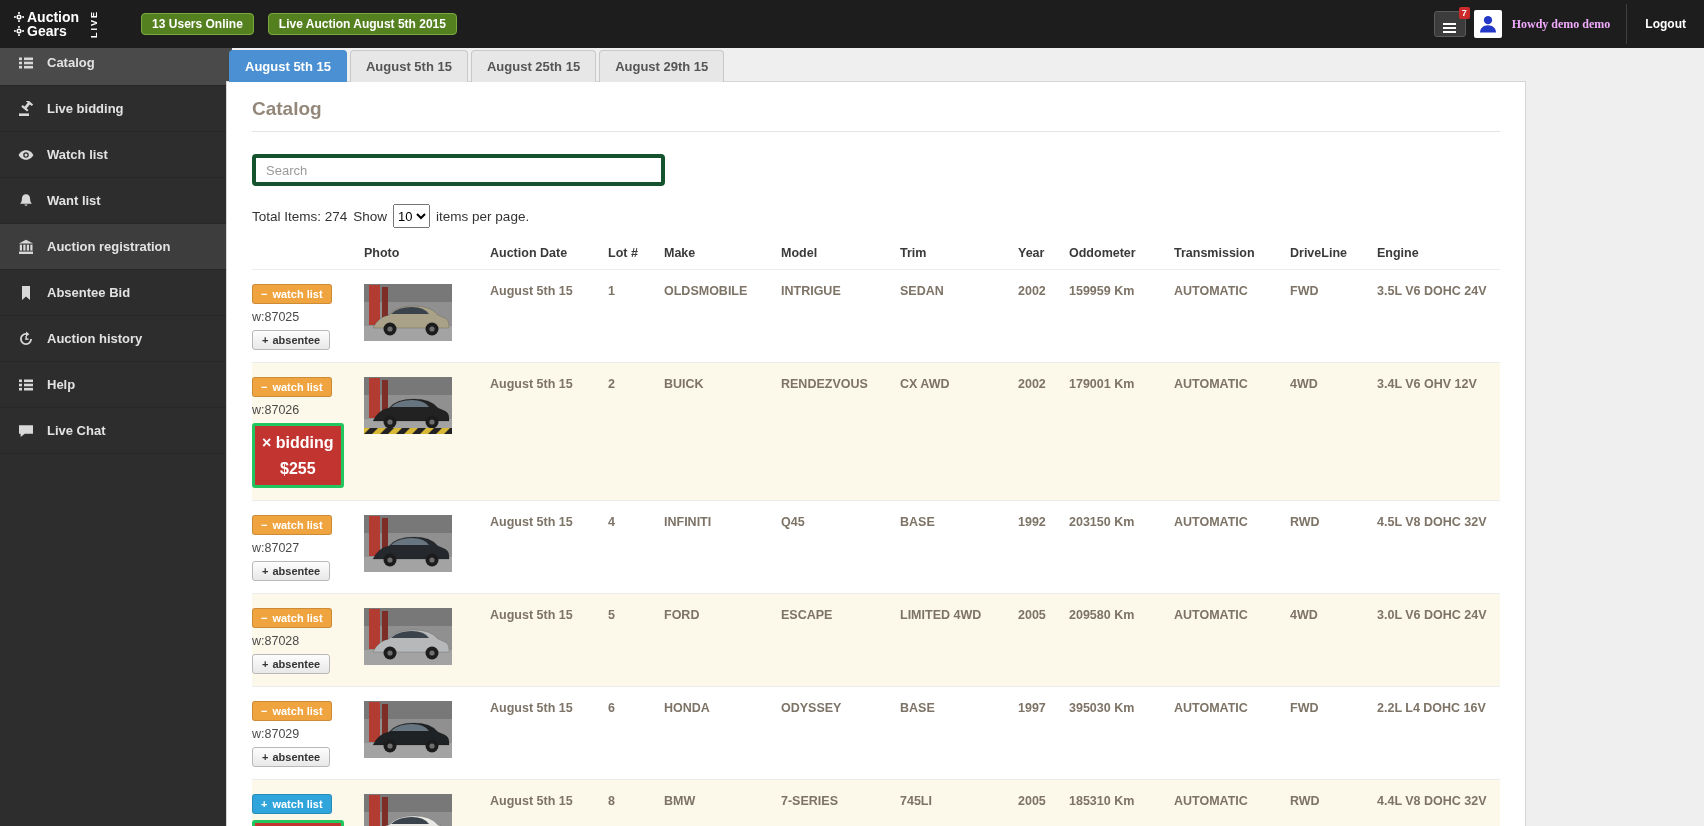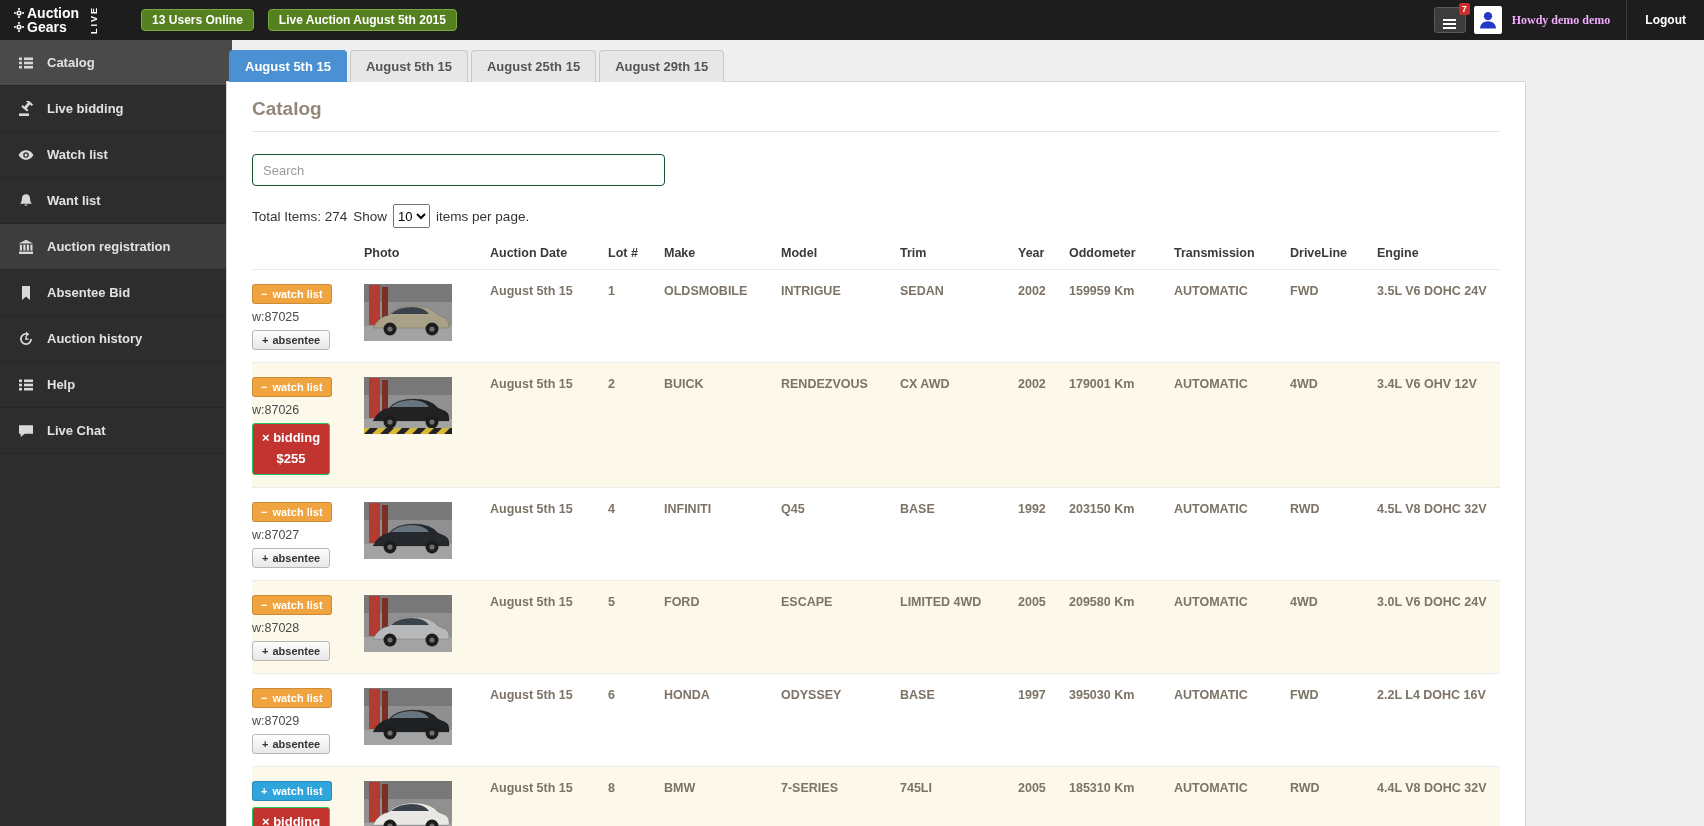--- a/index.html
+++ b/index.html
@@ -1,21 +1,21 @@
 <!DOCTYPE html>
 <html style="--topbar-bg: #1d1d1d; --sidebar-bg: #2d2d2d; --accent-blue: #4a90d2; --badge-green: #55801f; --watch-orange: #f0a43f; --watch-blue: #30a5dc; --bidding-red: #c23430; --title-brown: #93877a; --cell-text: #7d7366;"><head>
 <meta charset="utf-8">
 <style>
   * { margin:0; padding:0; box-sizing:border-box; }
   html,body { width:1704px; height:826px; overflow:hidden; }
   body { font-family:"Liberation Sans", sans-serif; background:#efefef; position:relative; }
   button { font-family:inherit; }
 
   
-  .topbar { position:absolute; top:0; left:0; width:1704px; height:40px;
+  .topbar { position:absolute; top:0; left:0; width:1704px; height:48px;
     background:var(--topbar-bg,#1d1d1d); display:flex; align-items:center; z-index:10; }
   .logo { display:flex; align-items:center; padding-left:14px; gap:8px; cursor:pointer; }
   .logo-words { display:flex; flex-direction:column; line-height:1.02; }
   .logo-word { display:flex; align-items:center; gap:3px; color:#fff; font-size:14px; font-weight:bold; }
   .logo-word svg { width:10px; height:10px; fill:#fff; }
   .logo-live { writing-mode:vertical-rl; transform:rotate(180deg); font-size:9px; font-weight:bold;
     letter-spacing:2px; color:#fff; margin-left:2px; }
   .tb-badge { background:var(--badge-green,#55801f); border:1px solid #7aa93f; color:#fff;
     font-size:12px; font-weight:bold; padding:3px 10px; border-radius:4px; white-space:nowrap; }
   .tb-badge.first { margin-left:42px; }
@@ -45,21 +45,21 @@
   
   .content { position:absolute; left:218px; top:40px; width:1472px; height:786px; padding:10px 0 0 8px; }
   .tabs { display:flex; gap:3px; margin-left:3px; position:relative; z-index:2; }
   .tab { padding:8px 15px; font-size:13px; font-weight:bold; color:#555; background:#e7e7e7;
     border:1px solid #c8c8c8; border-bottom:none; border-radius:4px 4px 0 0; cursor:pointer; }
   .tab.active { background:var(--accent-blue,#4a90d2); color:#fff; border-color:var(--accent-blue,#4a90d2); }
   .panel { width:1300px; min-height:760px; background:#fff; border:1px solid #d5d5d5;
     margin-top:-1px; padding:16px 25px 30px; }
   .panel-title { font-size:19px; font-weight:bold; color:var(--title-brown,#93877a);
     padding-bottom:11px; border-bottom:1px solid #e5e5e5; }
-  .search-input { margin-top:22px; width:413px; height:32px; border:1px solid #14532d; border-radius:4px;
+  .search-input { margin-top:22px; width:413px; height:32px; border:4px solid #14532d; border-radius:4px;
     padding:0 10px; font-size:13px; color:#333; font-family:inherit; }
   .search-input::placeholder { color:#9a9a9a; }
   .meta-row { margin-top:18px; display:flex; align-items:center; gap:6px; font-size:13.5px; color:#333; }
   .pp-select { height:24px; font-size:13px; font-family:inherit; }
 
   
   table { width:100%; border-collapse:collapse; table-layout:fixed; margin-top:8px; }
   th { text-align:left; font-size:12.5px; color:#3a3a3a; font-weight:bold; padding:10px 6px 9px 0;margin-left:41px; }
   td { padding:14px 6px 12px 0; font-size:12.5px; font-weight:bold; color:var(--cell-text,#7d7366);
     vertical-align:top; border-top:1px solid #ececec; }
@@ -69,22 +69,22 @@
 
   .actions-stack { display:flex; flex-direction:column; align-items:flex-start; gap:6px; }
   .btn-watch { display:inline-flex; align-items:center; gap:5px; font-size:11px; font-weight:bold;
     color:#fff; padding:3px 8px; border-radius:3px; border:1px solid rgba(0,0,0,.15); cursor:pointer; }
   .btn-watch.remove { background:var(--watch-orange,#f0a43f); }
   .btn-watch.add { background:var(--watch-blue,#30a5dc); }
   .wnum { font-size:12.5px; color:#4a4a4a; font-weight:normal; }
   .btn-absentee { display:inline-flex; align-items:center; gap:4px; font-size:11px; font-weight:bold;
     color:#333; background:linear-gradient(#fdfdfd,#e8e8e8); border:1px solid #b8b8b8;
     border-radius:3px; padding:3px 9px; cursor:pointer; }
-  .btn-bidding { display:inline-block; text-align:center; font-size:13px; font-weight:bold; color:#fff;
-    background:var(--bidding-red,#c23430); border:1px solid #22c55e; border-radius:3px;
+  .btn-bidding { display:inline-block; text-align:center; font-size:16px; font-weight:bold; color:#fff;
+    background:var(--bidding-red,#c23430); border:3px solid #22c55e; border-radius:3px;
     padding:4px 7px; line-height:1.6; cursor:pointer; min-width:78px; }
   .bid-amt { display:block; }
   .photo { width:88px; height:57px; overflow:hidden; background:#888; cursor:pointer; }
 </style>
 </head>
 <body>
 
 <div class="topbar">
   <div class="logo">
     <div class="logo-words">

